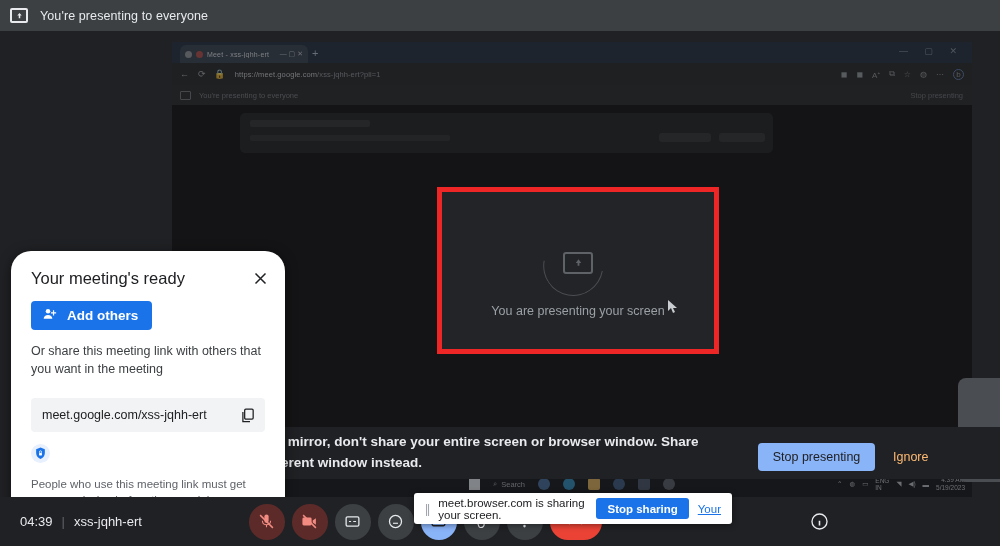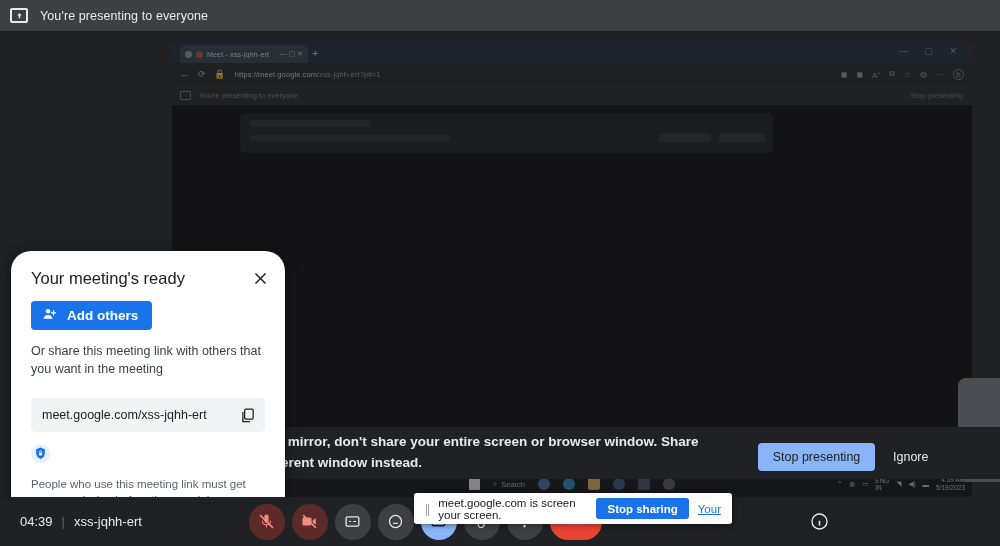--- a/index.html
+++ b/index.html
@@ -127,21 +127,21 @@
     color: #e8eaed; font-size: 13.5px; line-height: 1.55; width: 470px;
     margin-left: 272px; font-weight: bold;
   }
   .stop-presenting-btn {
     position: absolute; left: 758px; top: 443px; width: 117px; height: 28px;
     background: #8ab4f8; color: #202124; border: none; border-radius: 4px;
     font-size: 12.5px; font-family: inherit; cursor: pointer;
   }
   .ignore-btn {
     position: absolute; left: 893px; top: 443px; height: 28px;
-    background: transparent; color: #e5e5e5; border: none;
+    background: transparent; color: #fdba74; border: none;
     font-size: 12.5px; font-family: inherit; cursor: pointer;
   }
 
   
   .self-tile {
     position: absolute; left: 958px; top: 378px; width: 56px; height: 104px;
     background: #4a4e52; border-radius: 8px;
   }
   .self-tile-label { position: absolute; left: 8px; bottom: 14px; color: #fff; font-size: 13px; }
 
@@ -295,20 +295,34 @@
           <span>▬</span>
           <span class="n-tb-clock">
             <span>4:39 AM</span><br>
             <span>5/19/2023</span>
           </span>
         </div>
       </div>
     </div>
   </div>
 
+  <div class="preview-frame">
+    <div class="preview-inner">
+      <div class="preview-spinner"></div>
+      <div class="preview-icon">
+        <svg width="11" height="11" viewBox="0 0 24 24" fill="#5f6368">
+            <path d="M12 5l6 8h-4v6h-4v-6H6z"></path>
+          </svg>
+      </div>
+      <div class="preview-caption">You are presenting your screen</div>
+      <svg class="preview-cursor" width="9" height="13" viewBox="0 0 9 13">
+        <path d="M0 0l0 11 3-3 2 5 2-1-2-4h4z" fill="#c9ccd1"></path>
+      </svg>
+    </div>
+  </div>
 
   <div class="self-tile">
     <span class="self-tile-label">You</span>
   </div>
 
   <div class="warn-bar">
     <div class="warn-text">
       <span>ty mirror, don't share your entire screen or browser window. Share</span><br>
       <span>fferent window instead.</span>
     </div>
@@ -421,18 +435,18 @@
         <svg width="19" height="19" viewBox="0 0 24 24" fill="none" stroke="#e8eaed" stroke-width="1.7">
             <circle cx="12" cy="12" r="9.5"></circle>
             <path d="M12 11v6M12 7.3v.1" stroke-width="2"></path>
           </svg>
       </button>
     </div>
   </div>
 
   <div class="share-bar">
     <span class="share-grip">||</span>
-    <span class="share-text">meet.google.com is screen your screen.</span>
+    <span class="share-text">meet.browser.com is sharing your screen.</span>
     <button class="stop-sharing-btn">Stop sharing</button>
     <span class="hide-link">Your</span>
   </div>
 
 </div>
 
 </body></html>

